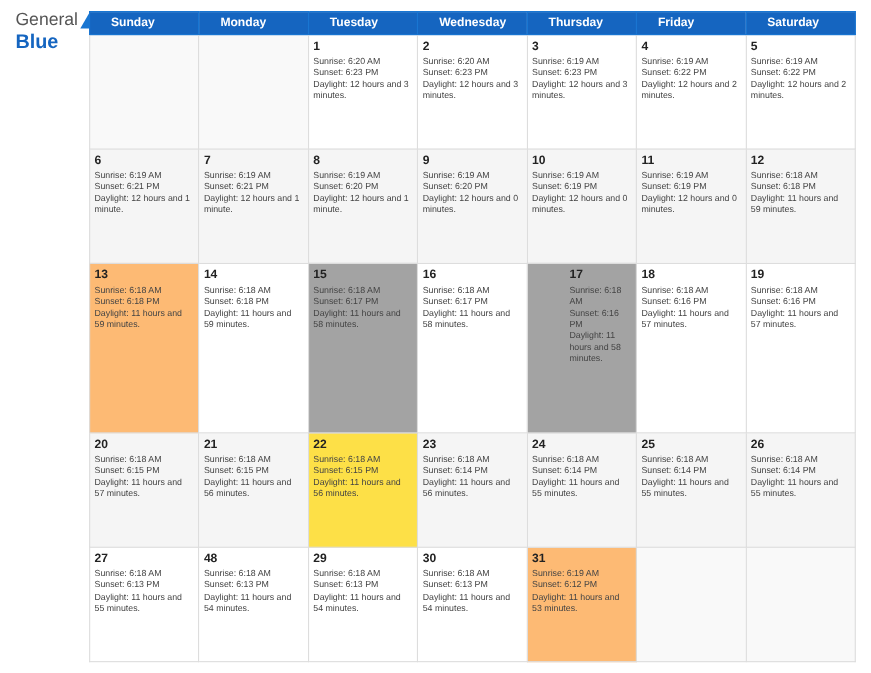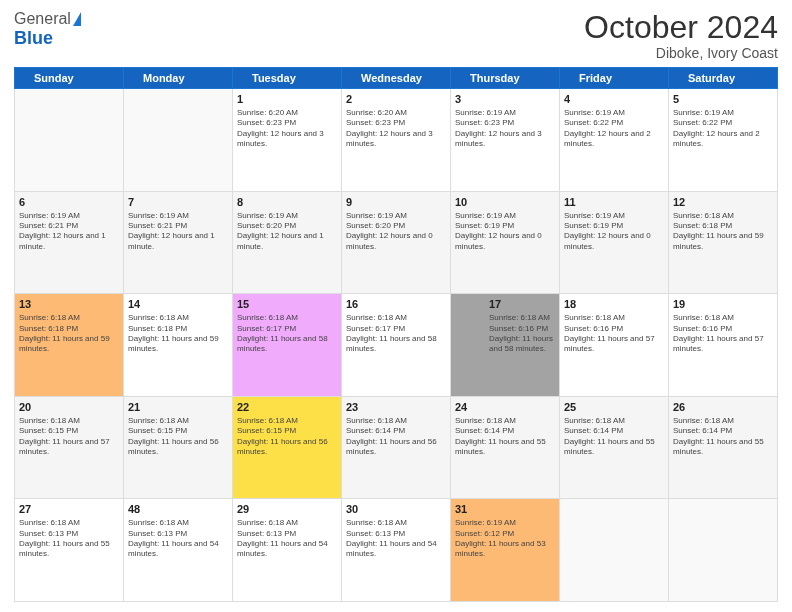--- a/index.html
+++ b/index.html
@@ -8,21 +8,21 @@
       height: 612px;
       font-family: Arial, sans-serif;
       background: #fff;
       overflow: hidden;
     }
     .page {
       width: 792px;
       height: 612px;
       padding: 10px 14px;
       display: flex;
-      flex-direction: column;
+      flex-direction: row;
     }
     .header {
       display: flex;
       justify-content: space-between;
       align-items: flex-start;
       margin-bottom: 6px;
     }
     .logo {
       display: flex;
       flex-direction: column;
@@ -109,24 +109,20 @@
 <div class="page">
   <div class="header">
     <div class="logo">
       <div class="logo-line">
         <span class="logo-general">General</span>
         <span class="logo-icon"></span>
       </div>
       <div>
         <span class="logo-blue" style="font-size:18px;font-weight:bold;color:#1565C0;">Blue</span>
       </div>
-    </div>
-    <div class="title-block">
-      <div class="month-title">October 2024</div>
-      <div class="subtitle">Diboke, Ivory Coast</div>
     </div>
   </div>
 
   <table class="calendar">
     <thead>
       <tr>
         <th>Sunday</th>
         <th>Monday</th>
         <th>Tuesday</th>
         <th>Wednesday</th>
@@ -220,21 +216,21 @@
             <div class="day-info" style="white-space: pre-line;">Sunrise: 6:18 AM
 Sunset: 6:18 PM
 Daylight: 11 hours and 59 minutes.</div>
           </td>
           <td style="background: rgb(255, 255, 255);">
             <span class="day-number">14</span>
             <div class="day-info" style="white-space: pre-line;">Sunrise: 6:18 AM
 Sunset: 6:18 PM
 Daylight: 11 hours and 59 minutes.</div>
           </td>
-          <td style="background: #f0abfc;">
+          <td style="background: #a3a3a3;">
             <span class="day-number">15</span>
             <div class="day-info" style="white-space: pre-line;">Sunrise: 6:18 AM
 Sunset: 6:17 PM
 Daylight: 11 hours and 58 minutes.</div>
           </td>
           <td style="background: rgb(255, 255, 255);">
             <span class="day-number">16</span>
             <div class="day-info" style="white-space: pre-line;">Sunrise: 6:18 AM
 Sunset: 6:17 PM
 Daylight: 11 hours and 58 minutes.</div>

